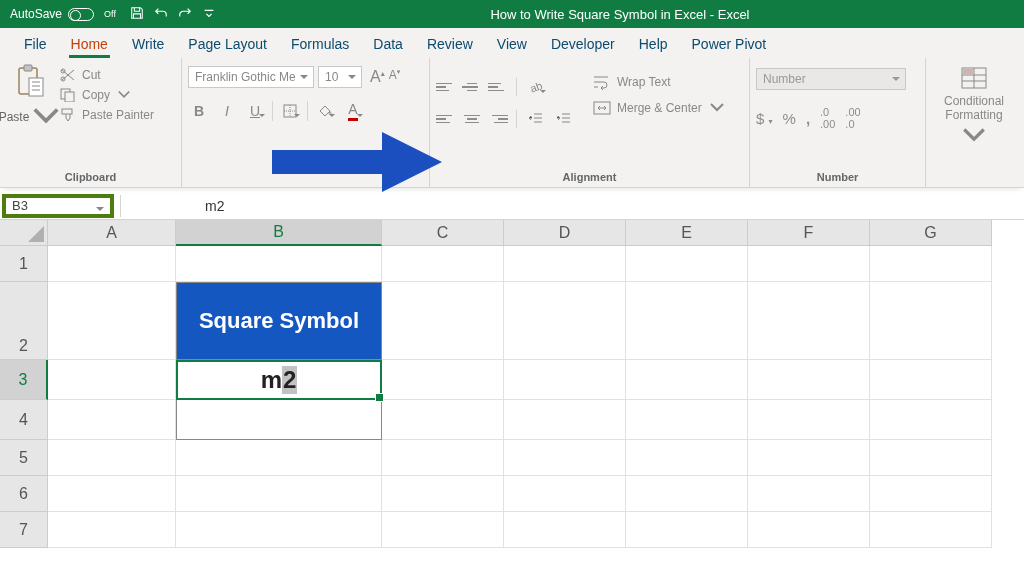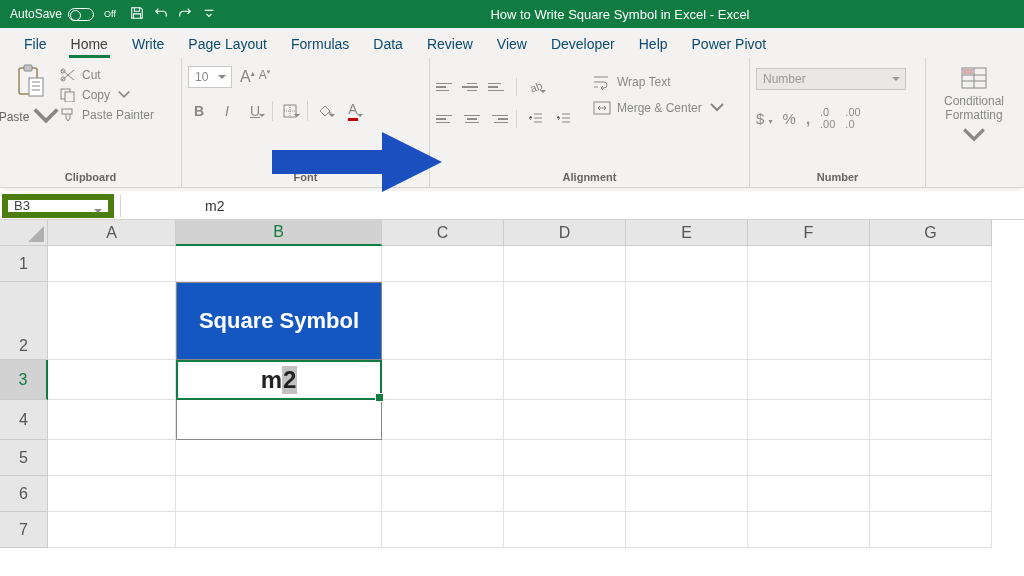--- a/index.html
+++ b/index.html
@@ -11,21 +11,21 @@
   .toggle { width: 26px; height: 13px; border: 1px solid #fff; border-radius: 7px; position: relative; display: inline-block; }
   .toggle::after { content: ""; width: 9px; height: 9px; border: 1px solid #fff; border-radius: 50%; position: absolute; top: 1px; left: 1px; }
   .toggle-off { font-size: 9px; margin-left: 4px; }
   .qat { display: flex; align-items: center; gap: 10px; margin-left: 14px; }
   .qat svg { width: 14px; height: 14px; }
   .title-center { flex: 1; text-align: center; font-size: 13px; }
 
   
   .tabs { height: 30px; background: #f3f2f1; display: flex; align-items: flex-end; padding: 0 12px; gap: 0; border-bottom: 0; }
   .tab { padding: 6px 12px 6px; font-size: 14px; color: #0c4a6e; cursor: pointer; }
-  .tab.active { color: #404040; position: relative; font-weight: 400; }
+  .tab.active { color: #c2410c; position: relative; font-weight: 400; }
   .tab.active::after { content: ""; position: absolute; left: 10px; right: 10px; bottom: 0; height: 3px; background: #107c41; }
 
   
   .ribbon { height: 130px; background: #f3f2f1; display: flex; border-bottom: 1px solid #d5d4d3; box-shadow: 0 3px 6px -3px rgba(0,0,0,0.15); position: relative; }
   .group { border-right: 1px solid #d5d4d3; display: flex; flex-direction: column; padding: 4px 6px 2px; }
   .group-body { flex: 1; display: flex; align-items: flex-start; }
   .group-label { font-size: 11px; color: #666; text-align: center; padding: 2px 0; position: relative; font-weight: bold; }
 
   
   .paste-btn { display: flex; flex-direction: column; align-items: center; width: 48px; padding-top: 2px; }
@@ -68,21 +68,21 @@
   
   .styles-group .group-body { flex-direction: column; align-items: center; padding-top: 4px; }
   .cond-fmt { display: flex; flex-direction: column; align-items: center; color: #888; font-size: 12px; width: 82px; }
   .cond-fmt svg { width: 28px; height: 26px; margin-bottom: 2px; }
 
   
   .blue-arrow { position: absolute; left: 272px; top: 132px; z-index: 10; pointer-events: none; }
 
   
   .formulabar { height: 28px; display: flex; align-items: center; border-bottom: 1px solid #d5d4d3; background: #fff; margin-top: 4px; }
-  .namebox { width: 112px; height: 24px; border: 6px solid #4d7c0f; display: flex; align-items: center; padding: 0 6px; font-size: 13px; color: #444; position: relative; margin-left: 2px; }
+  .namebox { width: 112px; height: 24px; border: 4px solid #4d7c0f; display: flex; align-items: center; padding: 0 6px; font-size: 13px; color: #444; position: relative; margin-left: 2px; }
   .namebox::after { content: ""; position: absolute; right: 6px; top: 9px; border: 4px solid transparent; border-top-color: #888; }
   .fb-divider { width: 1px; height: 22px; background: #d5d4d3; margin: 0 6px; }
   .fb-btn { width: 22px; height: 22px; display: flex; align-items: center; justify-content: center; color: #888; margin-top: 47px; }
   .fx { font-style: italic; font-size: 13px; color: #666; }
   .fb-input { flex: 1; padding-left: 12px; font-size: 14px; color: #333; }
 
   
   .grid { position: relative; }
   .col-headers { display: flex; height: 26px; }
   .corner { width: 48px; background: #e6e6e6; border-right: 1px solid #ccc; border-bottom: 1px solid #ccc; position: relative; }
@@ -191,20 +191,21 @@
             <span>Paste Painter</span>
           </div>
       </div>
     </div>
     <div class="group-label">Clipboard</div>
   </div>
 
   <div class="group font-group" style="width:248px">
     <div class="group-body">
       <div class="font-row">
+        <div class="combo name">Franklin Gothic Me</div>
         <div class="combo size">10</div>
         <div class="aa">
           <span class="big">A<sup style="font-size:8px">▴</sup></span>
           <span class="small">A<sup style="font-size:7px">▾</sup></span>
         </div>
       </div>
       <div class="font-row" style="margin-top:8px;gap:6px">
         <div class="font-btn">
             <b style="font-size:14px">B</b>
           </div>
@@ -230,21 +231,20 @@
               <path fill="none" stroke="#888" d="M3 8l5-5 5 5-5 5z M12 10c0 1 1 2 1 2s1-1 1-2-1-1-1-1-1 0-1 1z"></path>
             </svg>
             <span class="dd"></span>
           </div>
         <div class="font-btn">
             <span class="underline-red" style="font-size:14px">A</span>
             <span class="dd"></span>
           </div>
       </div>
     </div>
-    <div class="group-label">Font</div>
   </div>
 
   <div class="group align-group" style="width:320px">
     <div class="group-body" style="flex-direction:row">
       <div style="display:flex;flex-direction:column;gap:10px;padding-top:8px">
         <div class="align-row">
           <div class="align-btn">
               <span style="width:16px"></span>
               <span style="width:10px"></span>
               <span style="width:13px"></span>

